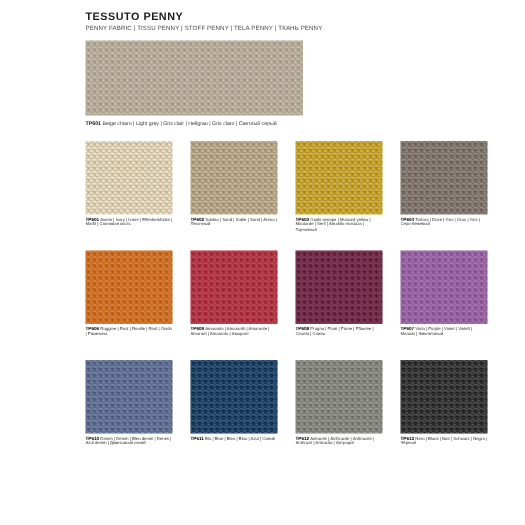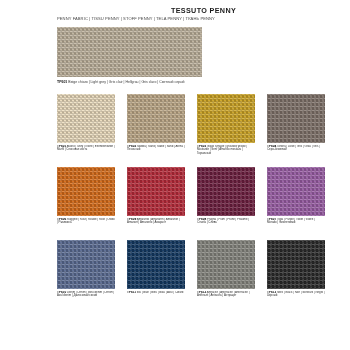--- a/index.html
+++ b/index.html
@@ -25,21 +25,20 @@
     margin-left: 57px;
     margin-bottom: 5px;
   }
 
   .page-title {
     font-size: 7.2px;
     font-weight: bold;
     letter-spacing: 0.35px;
     color: #1b1b1b;
     line-height: 9px;
-    text-align: center;
   }
 
   .page-subtitle {
     font-size: 4.1px;
     color: #4a4a4a;
     letter-spacing: 0.08px;
     line-height: 7px;
     white-space: nowrap;
   }
 

